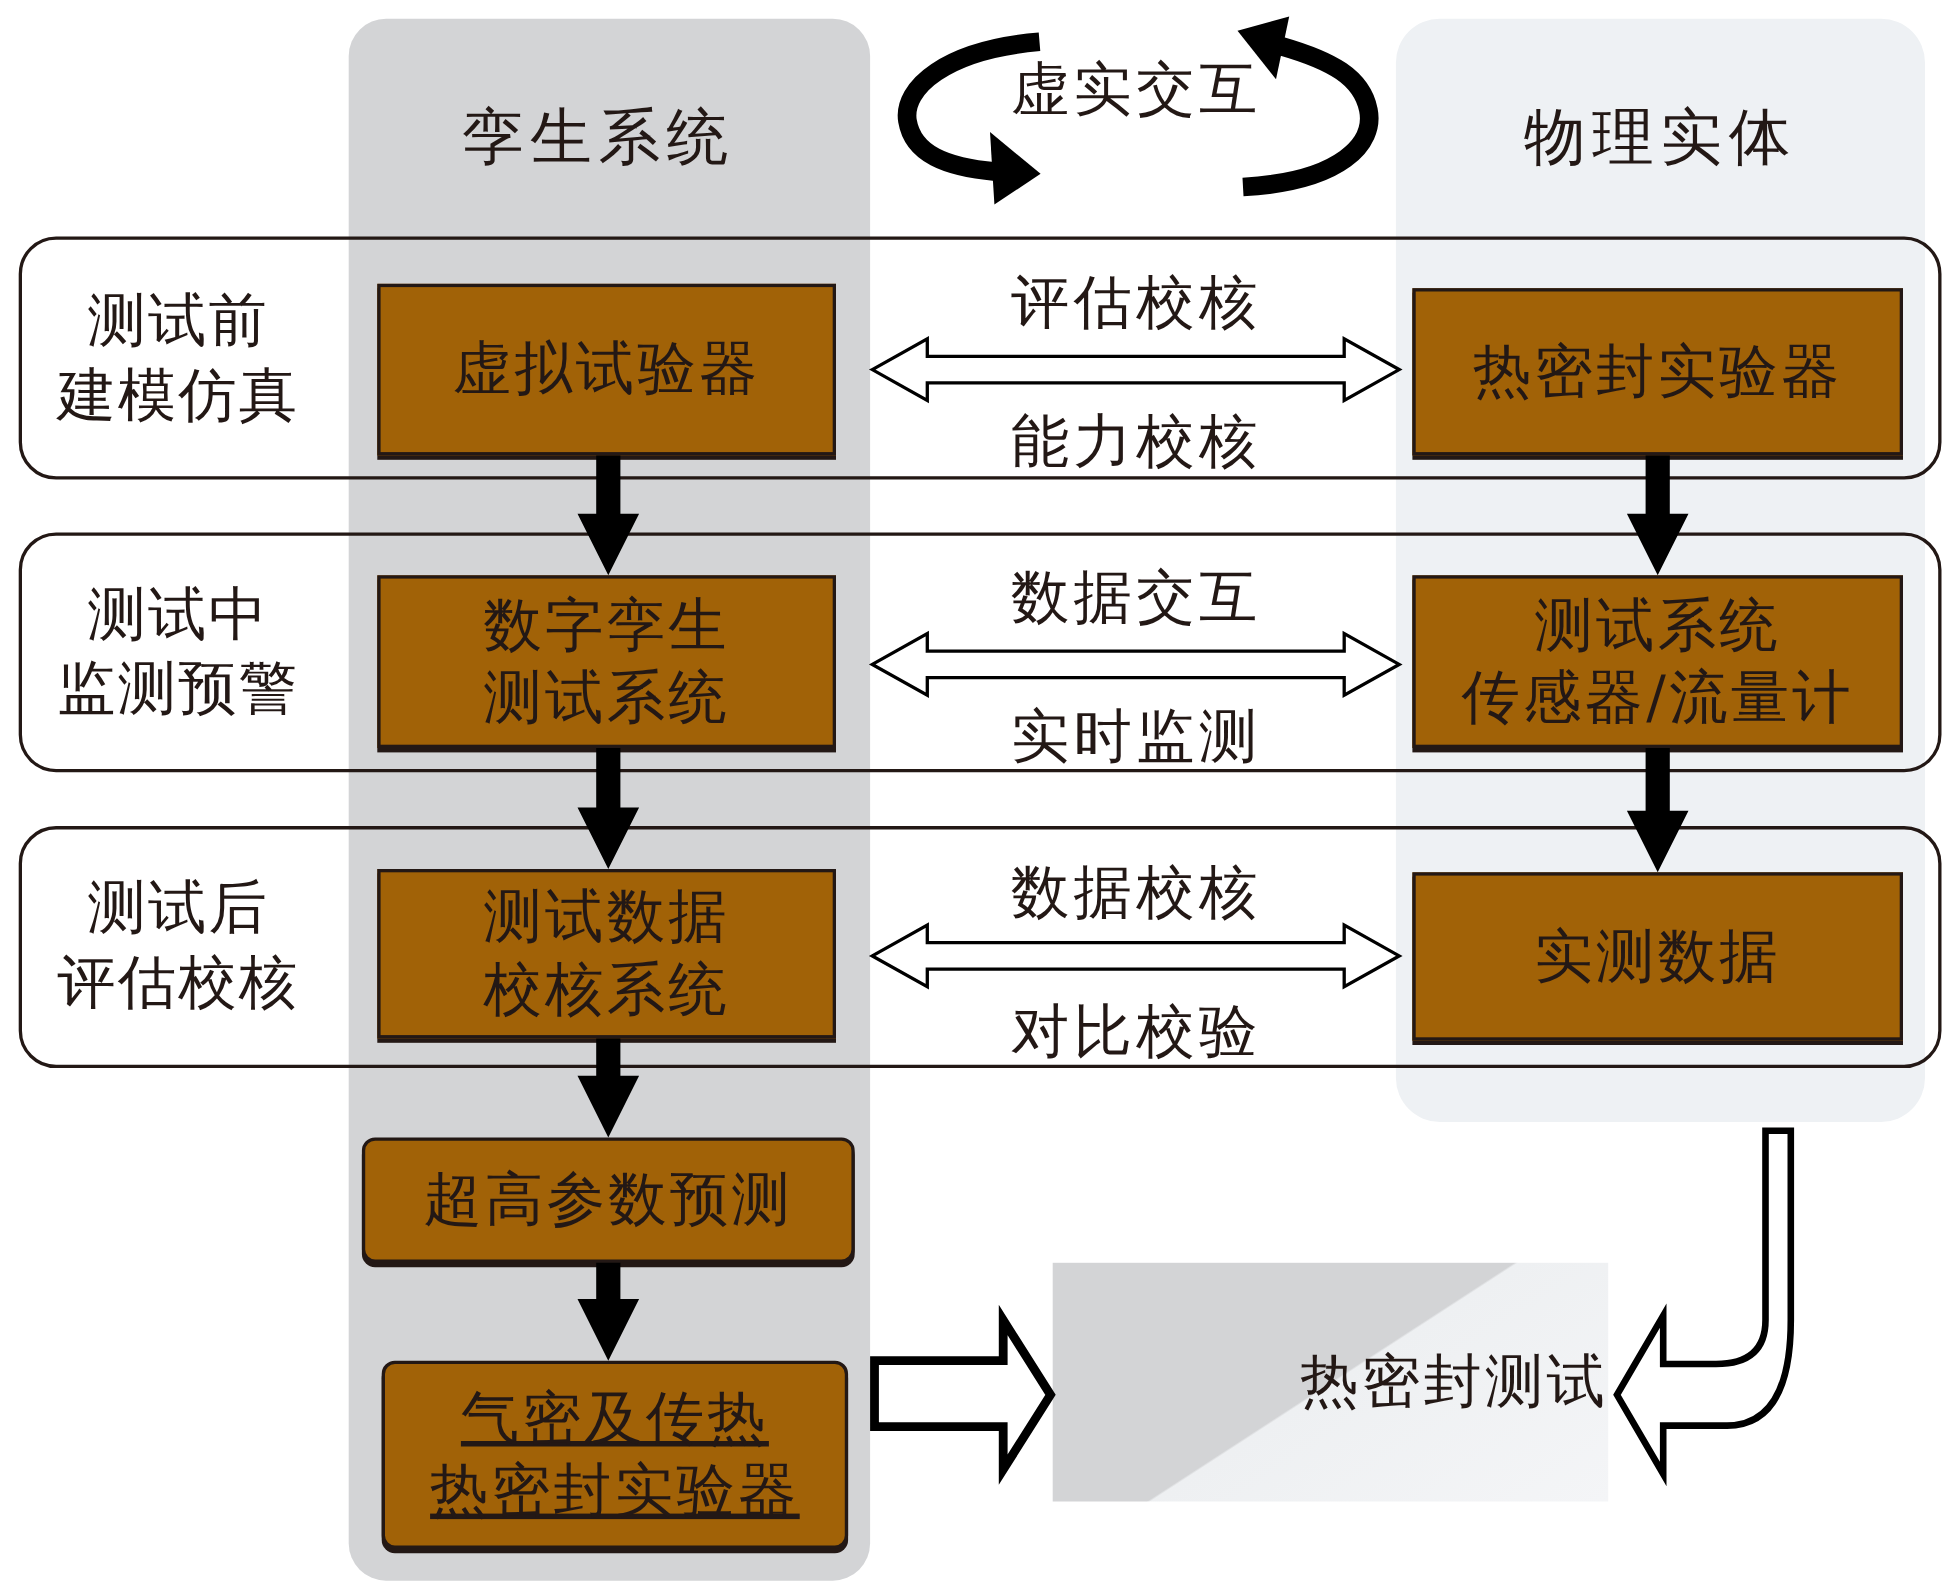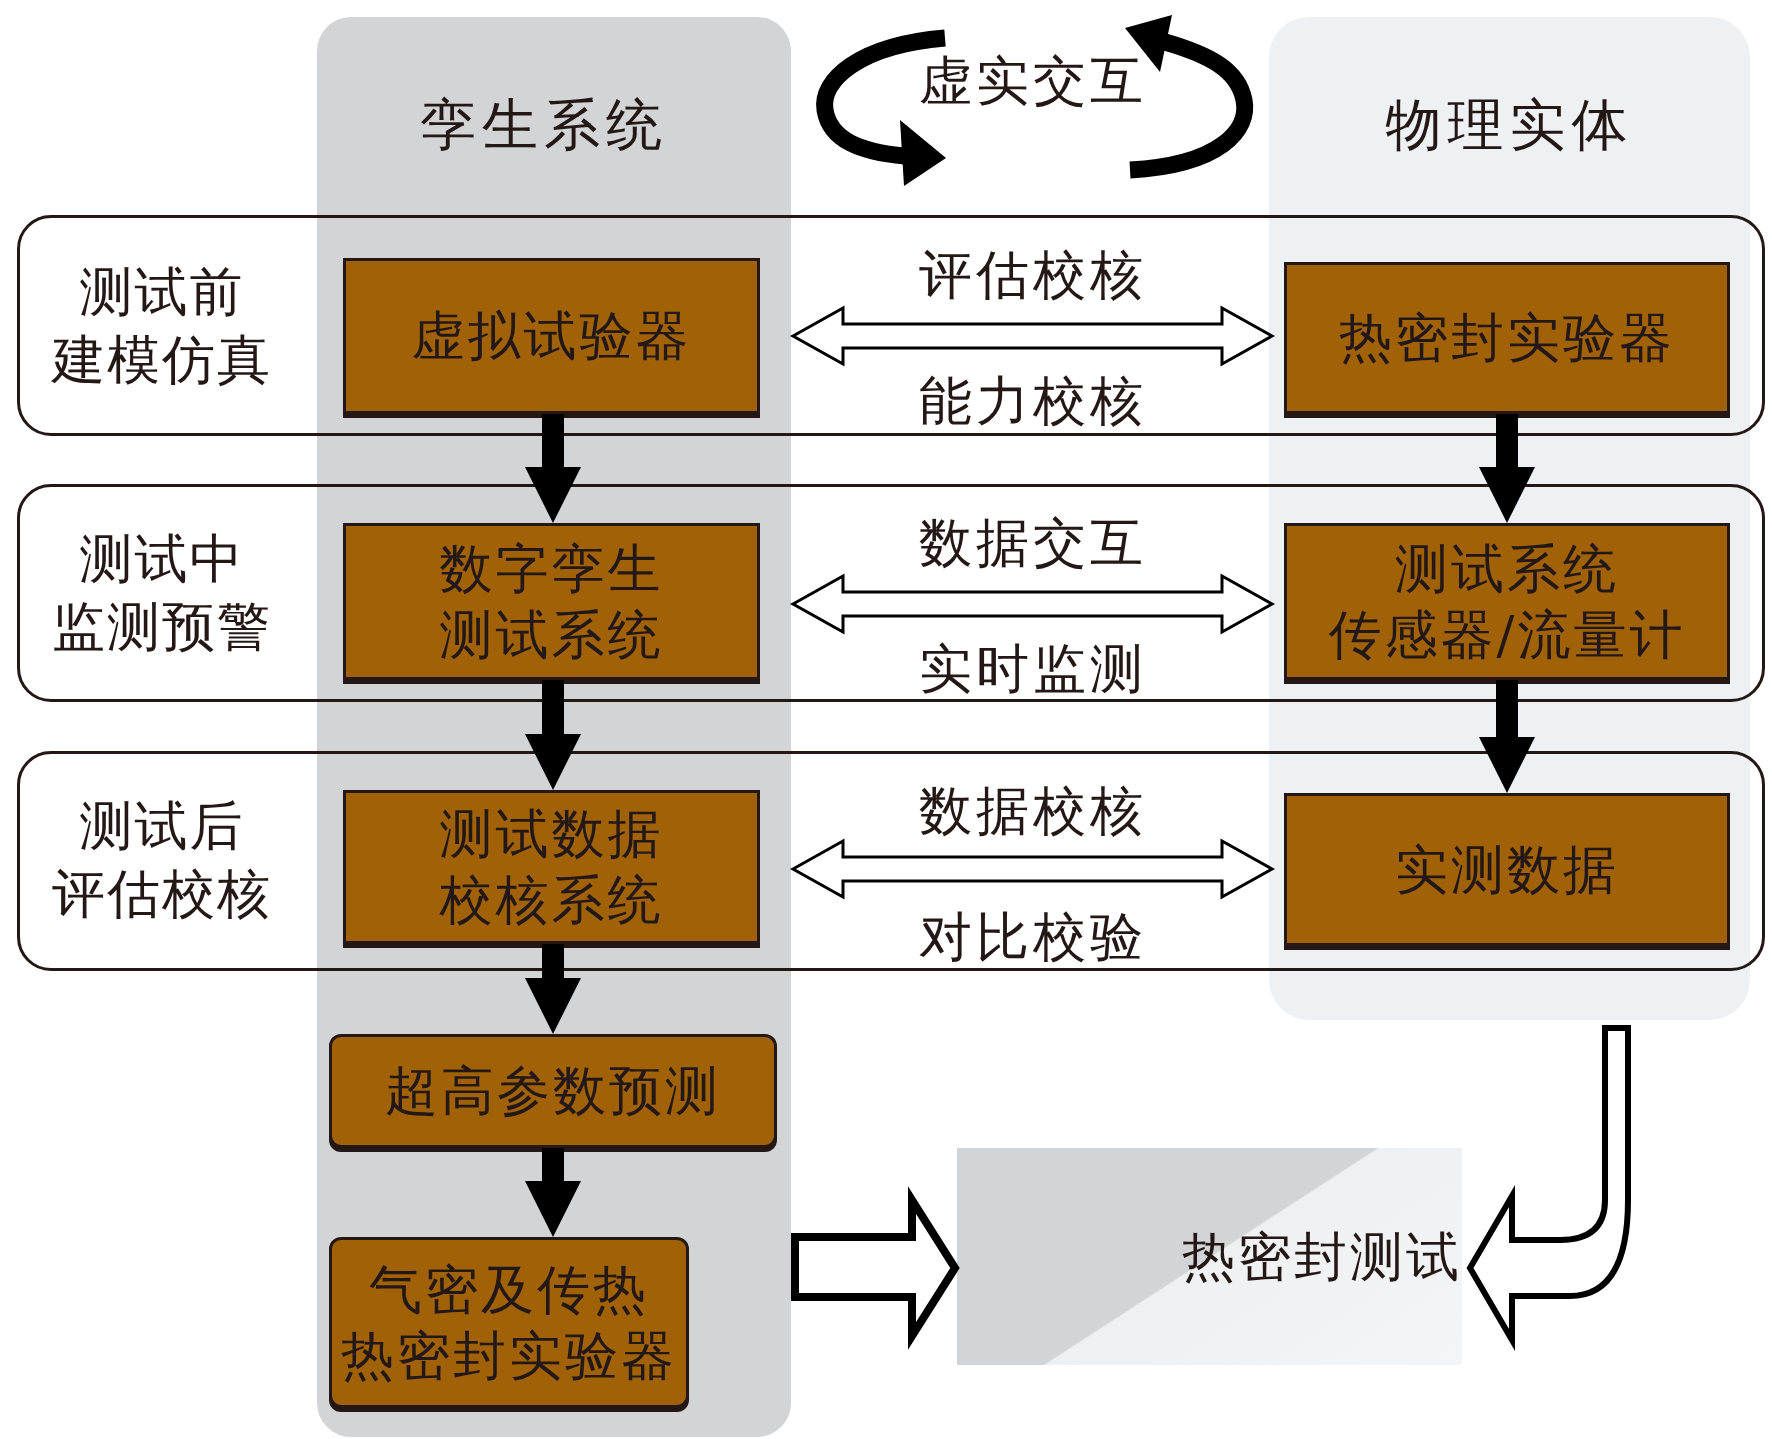--- a/index.html
+++ b/index.html
@@ -85,21 +85,21 @@
 <div class="abs mid-label" style="left:823px; top:240px;">评估校核</div>
 <div class="abs mid-label" style="left:823px; top:366px;">能力校核</div>
 <div class="abs mid-label" style="left:823px; top:508px;">数据交互</div>
 <div class="abs mid-label" style="left:823px; top:634px;">实时监测</div>
 <div class="abs mid-label" style="left:823px; top:776px;">数据校核</div>
 <div class="abs mid-label" style="left:823px; top:902px;">对比校验</div>
 
 <div class="abs box rounded" style="left:329px; top:1034px; width:448px; height:114px;">
   <span>超高参数预测</span>
 </div>
-<div class="abs box rounded" style="left:329px; top:1237px; width:360px; height:171px;">
+<div class="abs box rounded" style="left:347px; top:1237px; width:424px; height:171px;text-decoration:underline;">
   <div>
     <span class="line-text">气密及传热</span>
     <span class="line-text">热密封实验器</span>
   </div>
 </div>
 
 <div class="abs final-box">
   <div>
     <span class="line-text">热密封测试</span>
   </div>

